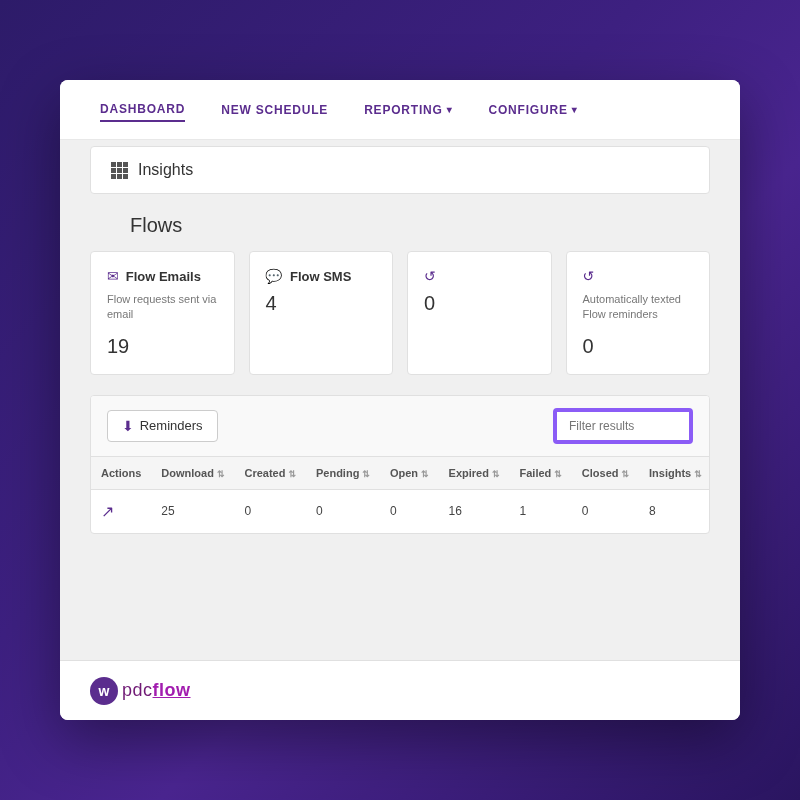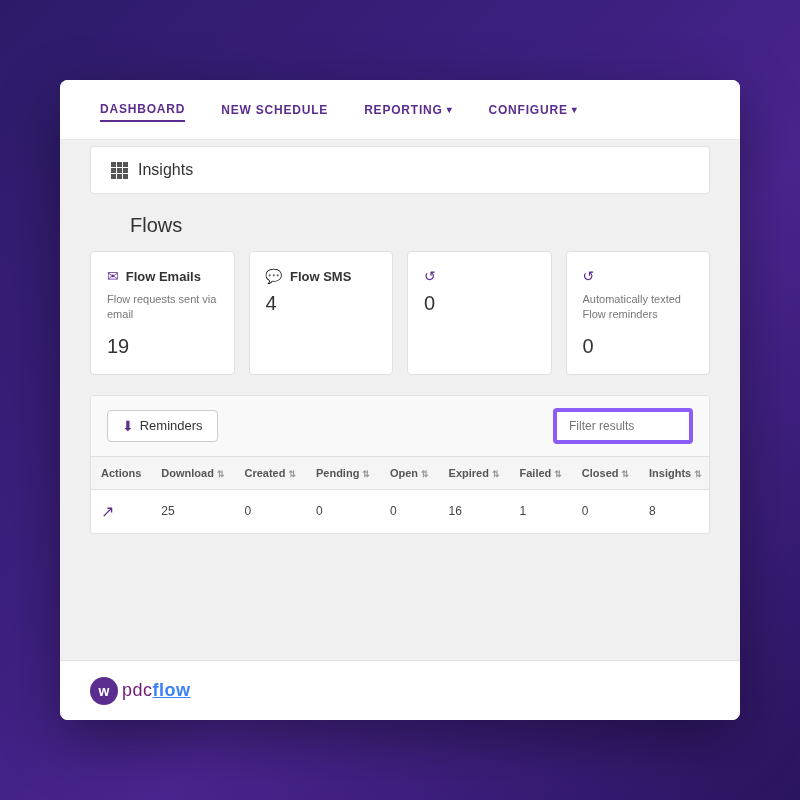--- a/index.html
+++ b/index.html
@@ -402,18 +402,18 @@
     </div>
 
   </div>
 
   <div class="footer">
     <div class="logo">
       <div class="logo-icon">
         <span>w</span>
       </div>
       <div class="logo-text">
-        <span>pdc</span><span style="color:#3b82f6; font-weight:600;text-decoration:underline;">flow</span>
+        <span>pdc</span><span style="color:#a21caf; font-weight:600;text-decoration:underline;">flow</span>
       </div>
     </div>
   </div>
 
 </div>
 
 </body></html>

